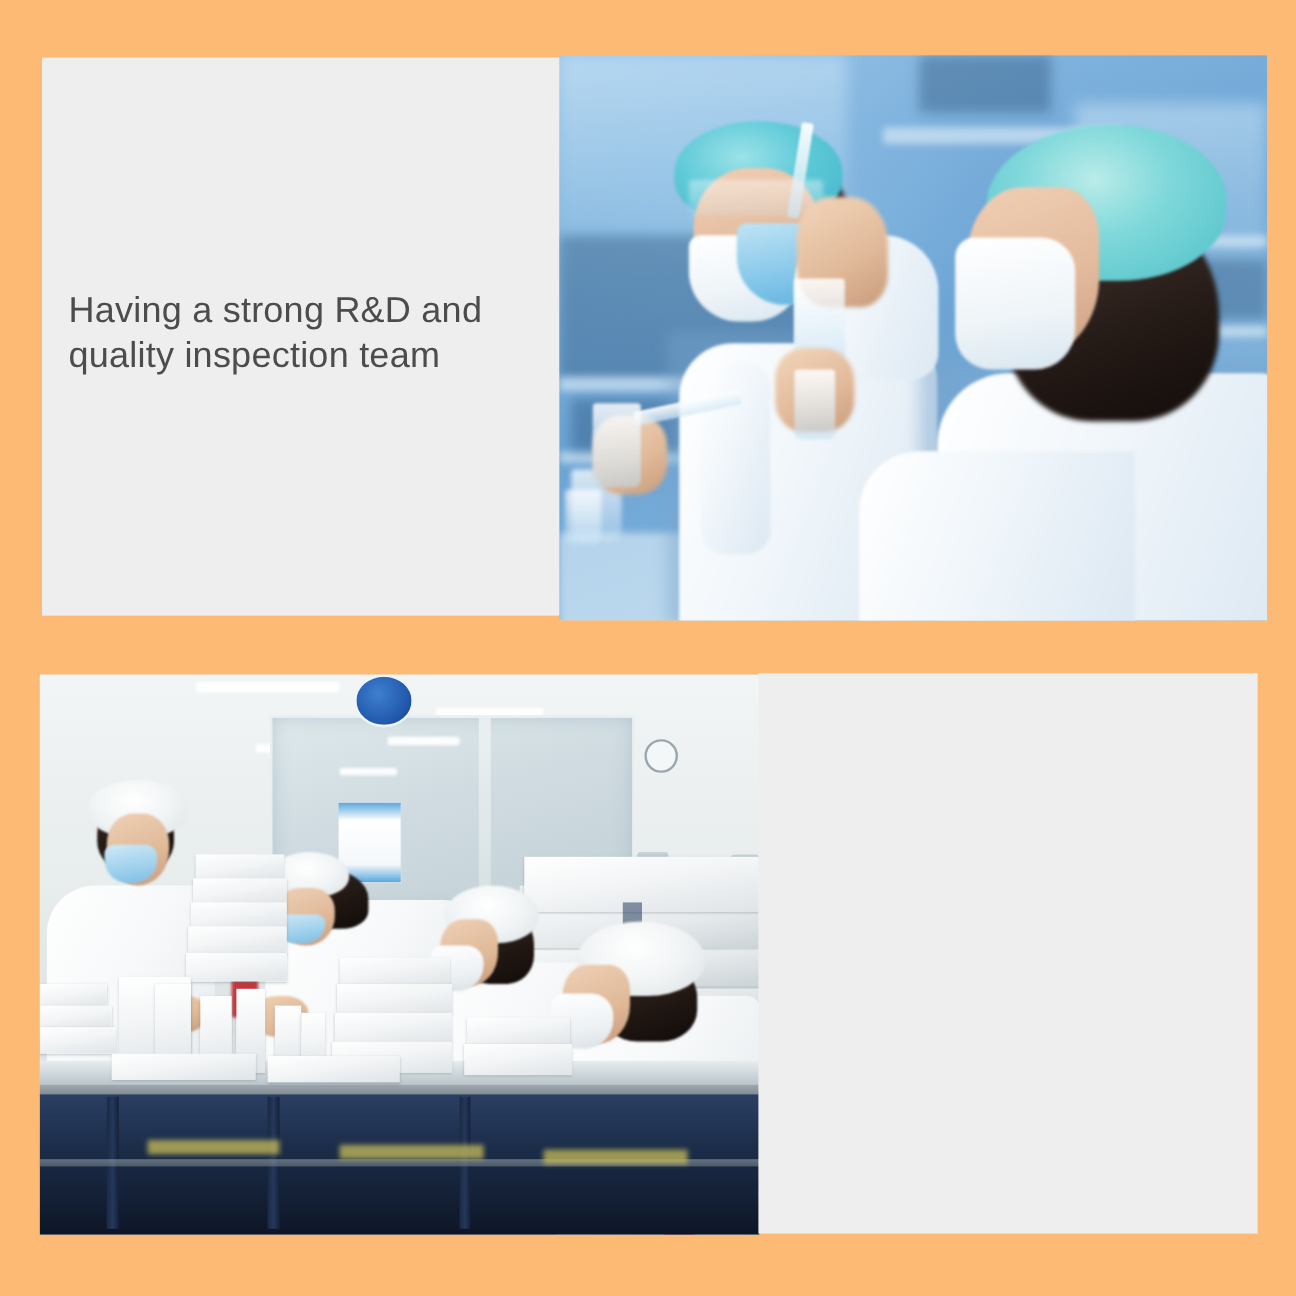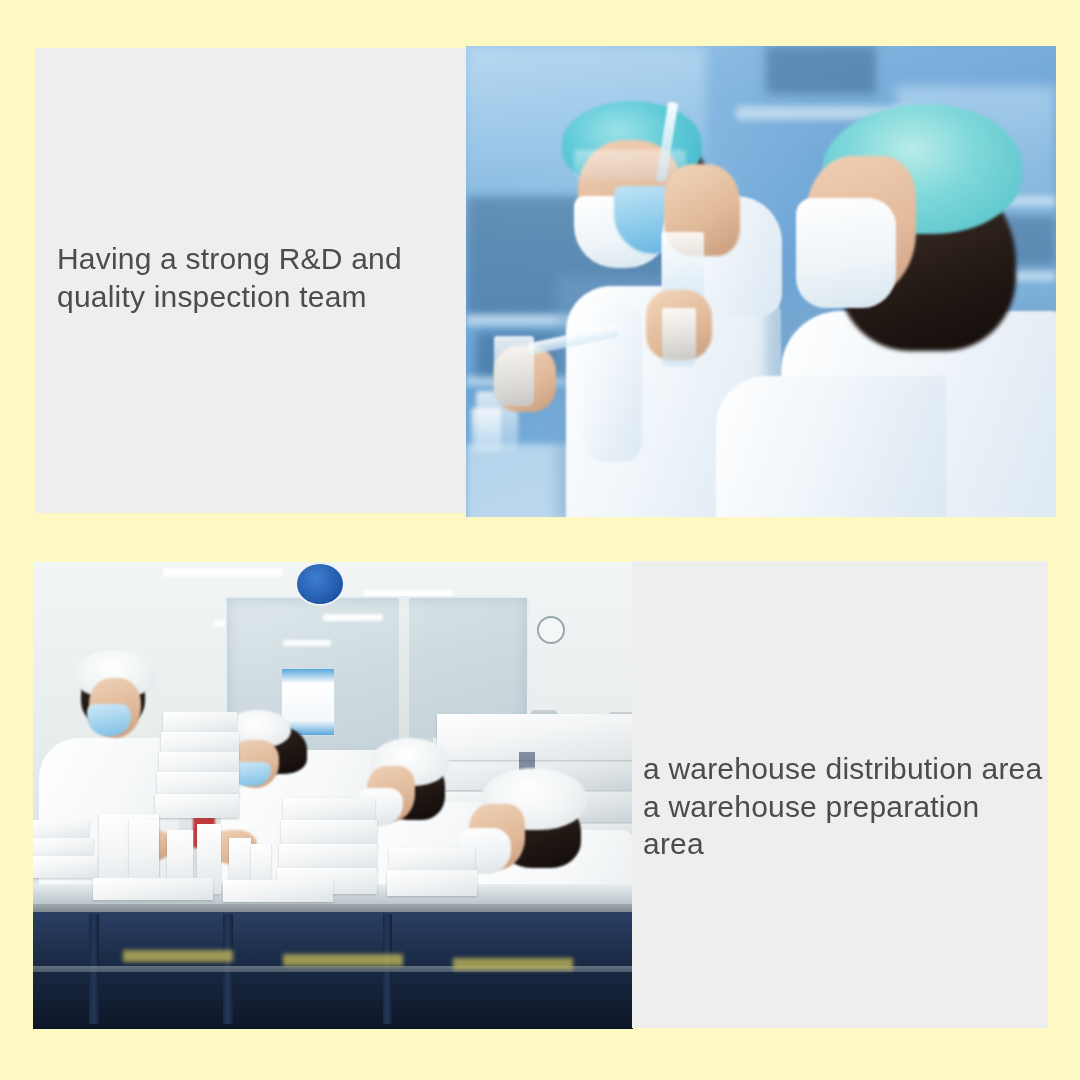--- a/index.html
+++ b/index.html
@@ -13,21 +13,21 @@
     height: 1080px;
     font-family: "Liberation Sans", sans-serif;
     overflow: hidden;
     position: relative;
   }
 
   .page {
     position: relative;
     width: 1080px;
     height: 1080px;
-    background: #fef9c3;
+    background: #fdba74;
   }
 
   
   .gray-panel {
     position: absolute;
     background: #eeeeee;
   }
 
   .photo {
     position: absolute;
@@ -440,16 +440,14 @@
       <div class="box" style="left:356px; top:286px; width:86px; height:24px;"></div>
       <div class="box" style="left:354px; top:308px; width:90px; height:26px;"></div>
 
       <div class="box" style="left:60px;  top:316px; width:120px; height:22px;"></div>
       <div class="box" style="left:190px; top:318px; width:110px; height:22px;"></div>
     </div>
   </div>
 
   <div class="gray-panel" id="bottom-gray"></div>
 
-  <div class="caption" id="bottom-caption">a warehouse distribution area
-a warehouse preparation area</div>
 
 </div>
 
 </body></html>

